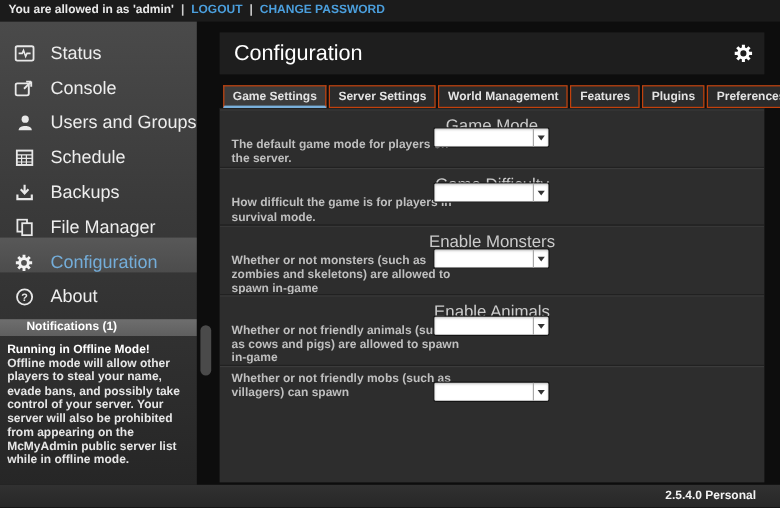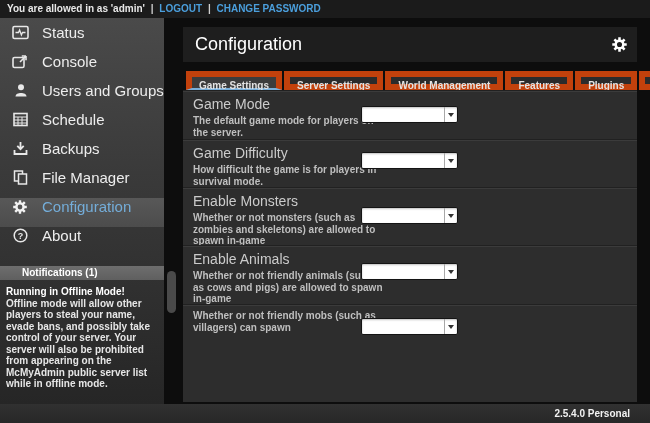--- a/index.html
+++ b/index.html
@@ -12,21 +12,21 @@
             background:#1b1b1b; font-size:10px; font-weight:bold; color:#e9e9e9;
             line-height:18px; padding-left:7px; white-space:nowrap; }
   .topbar a { color:#4b9fdd; text-decoration:none; cursor:pointer; }
   .topbar .sep { color:#cfcfcf; margin:0 3px; }
 
   
   .sidebar { position:absolute; left:0; top:18px; width:164px; height:386px;
              background:linear-gradient(to bottom, #4a4a4a 0%, #3a3a3a 40%, #262626 100%);
              overflow:hidden; }
   .nav { padding-top:6px; }
-  .nav-item { display:flex; align-items:flex-start; height:29px; padding-left:11px;
+  .nav-item { display:flex; align-items:flex-end; height:29px; padding-left:11px;
               cursor:pointer; color:#ededed; font-size:15px; }
   .nav-item .ic { width:18px; height:17px; margin-right:13px; display:flex;
                   align-items:center; justify-content:center; flex:0 0 18px; }
   .nav-item.active { background:linear-gradient(to bottom,#585858,#4c4c4c); color:#74add9; }
   .nav-item svg { display:block; }
 
   .notif-header { margin-top:10px; background:linear-gradient(to bottom,#6e6e6e,#5f5f5f);
                   height:14px; line-height:14px; padding-left:22px; font-size:10px;
                   font-weight:bold; color:#ffffff; }
   .notif-body { padding:6px 6px 0 6px; font-size:10px; font-weight:bold;
@@ -41,32 +41,32 @@
   
   .main-header { position:absolute; left:183px; top:27px; width:454px; height:35px;
                  background:#1e1e1e; }
   .main-title { position:absolute; left:12px; top:0; line-height:35px; font-size:18px;
                 color:#ffffff; }
   .header-gear { position:absolute; right:9px; top:9px; width:17px; height:17px;
                  cursor:pointer; }
 
   .tabs { position:absolute; left:186px; top:71px; width:451px; height:19px;
           display:flex; gap:2px; }
-  .tab { background:#2b2b2b; border:6px solid #c2410c; color:#e3e3e3;
+  .tab { background:#2b2b2b; border:1px solid #c2410c; color:#e3e3e3;
          font-size:10px; font-weight:bold; line-height:15px; padding:1px 7px 0 7px;
          cursor:pointer; white-space:nowrap; }
   .tab.active { background:#3c3c3c; border-bottom:2px solid #79afda; }
 
   .content { position:absolute; left:183px; top:90px; width:454px; height:312px;
              background:#2d2d2d; overflow:hidden; }
   .note { height:17px; line-height:16px; padding:1px 10px 0 10px; font-size:10px;
           font-weight:bold; color:#d8d8d8; }
   .section { position:relative; padding:5px 10px 0 10px;
              border-top:1px solid #212121; box-shadow:inset 0 1px 0 #3b3b3b; }
-  .sec-title { font-size:14px; color:#cbcbcb; line-height:17px; margin-bottom:2px; }
+  .sec-title { font-size:14px; color:#cbcbcb; line-height:17px; margin-bottom:2px;text-align:center; }
   .sec-desc { width:192px; font-size:10px; font-weight:bold; color:#bfbfbf;
               line-height:11.5px; }
   .s1{height:49px;} .s2{height:48px;} .s3{height:38px;}
   .s4{height:58px;} .s5{height:59px;} .s6{height:52px;}
 
   .dropdown { position:absolute; left:178px; width:97px; height:17px;
               background:#ffffff; border:1px solid #141414; border-radius:2px;
               box-shadow:inset 0 1px 2px rgba(0,0,0,0.25); cursor:pointer; }
   .s1 .dropdown{top:15px;} .s2 .dropdown{top:12px;} .s3 .dropdown{top:9px;}
   .s4 .dropdown{top:19px;} .s5 .dropdown{top:17px;} .s6 .dropdown{top:13px;}

